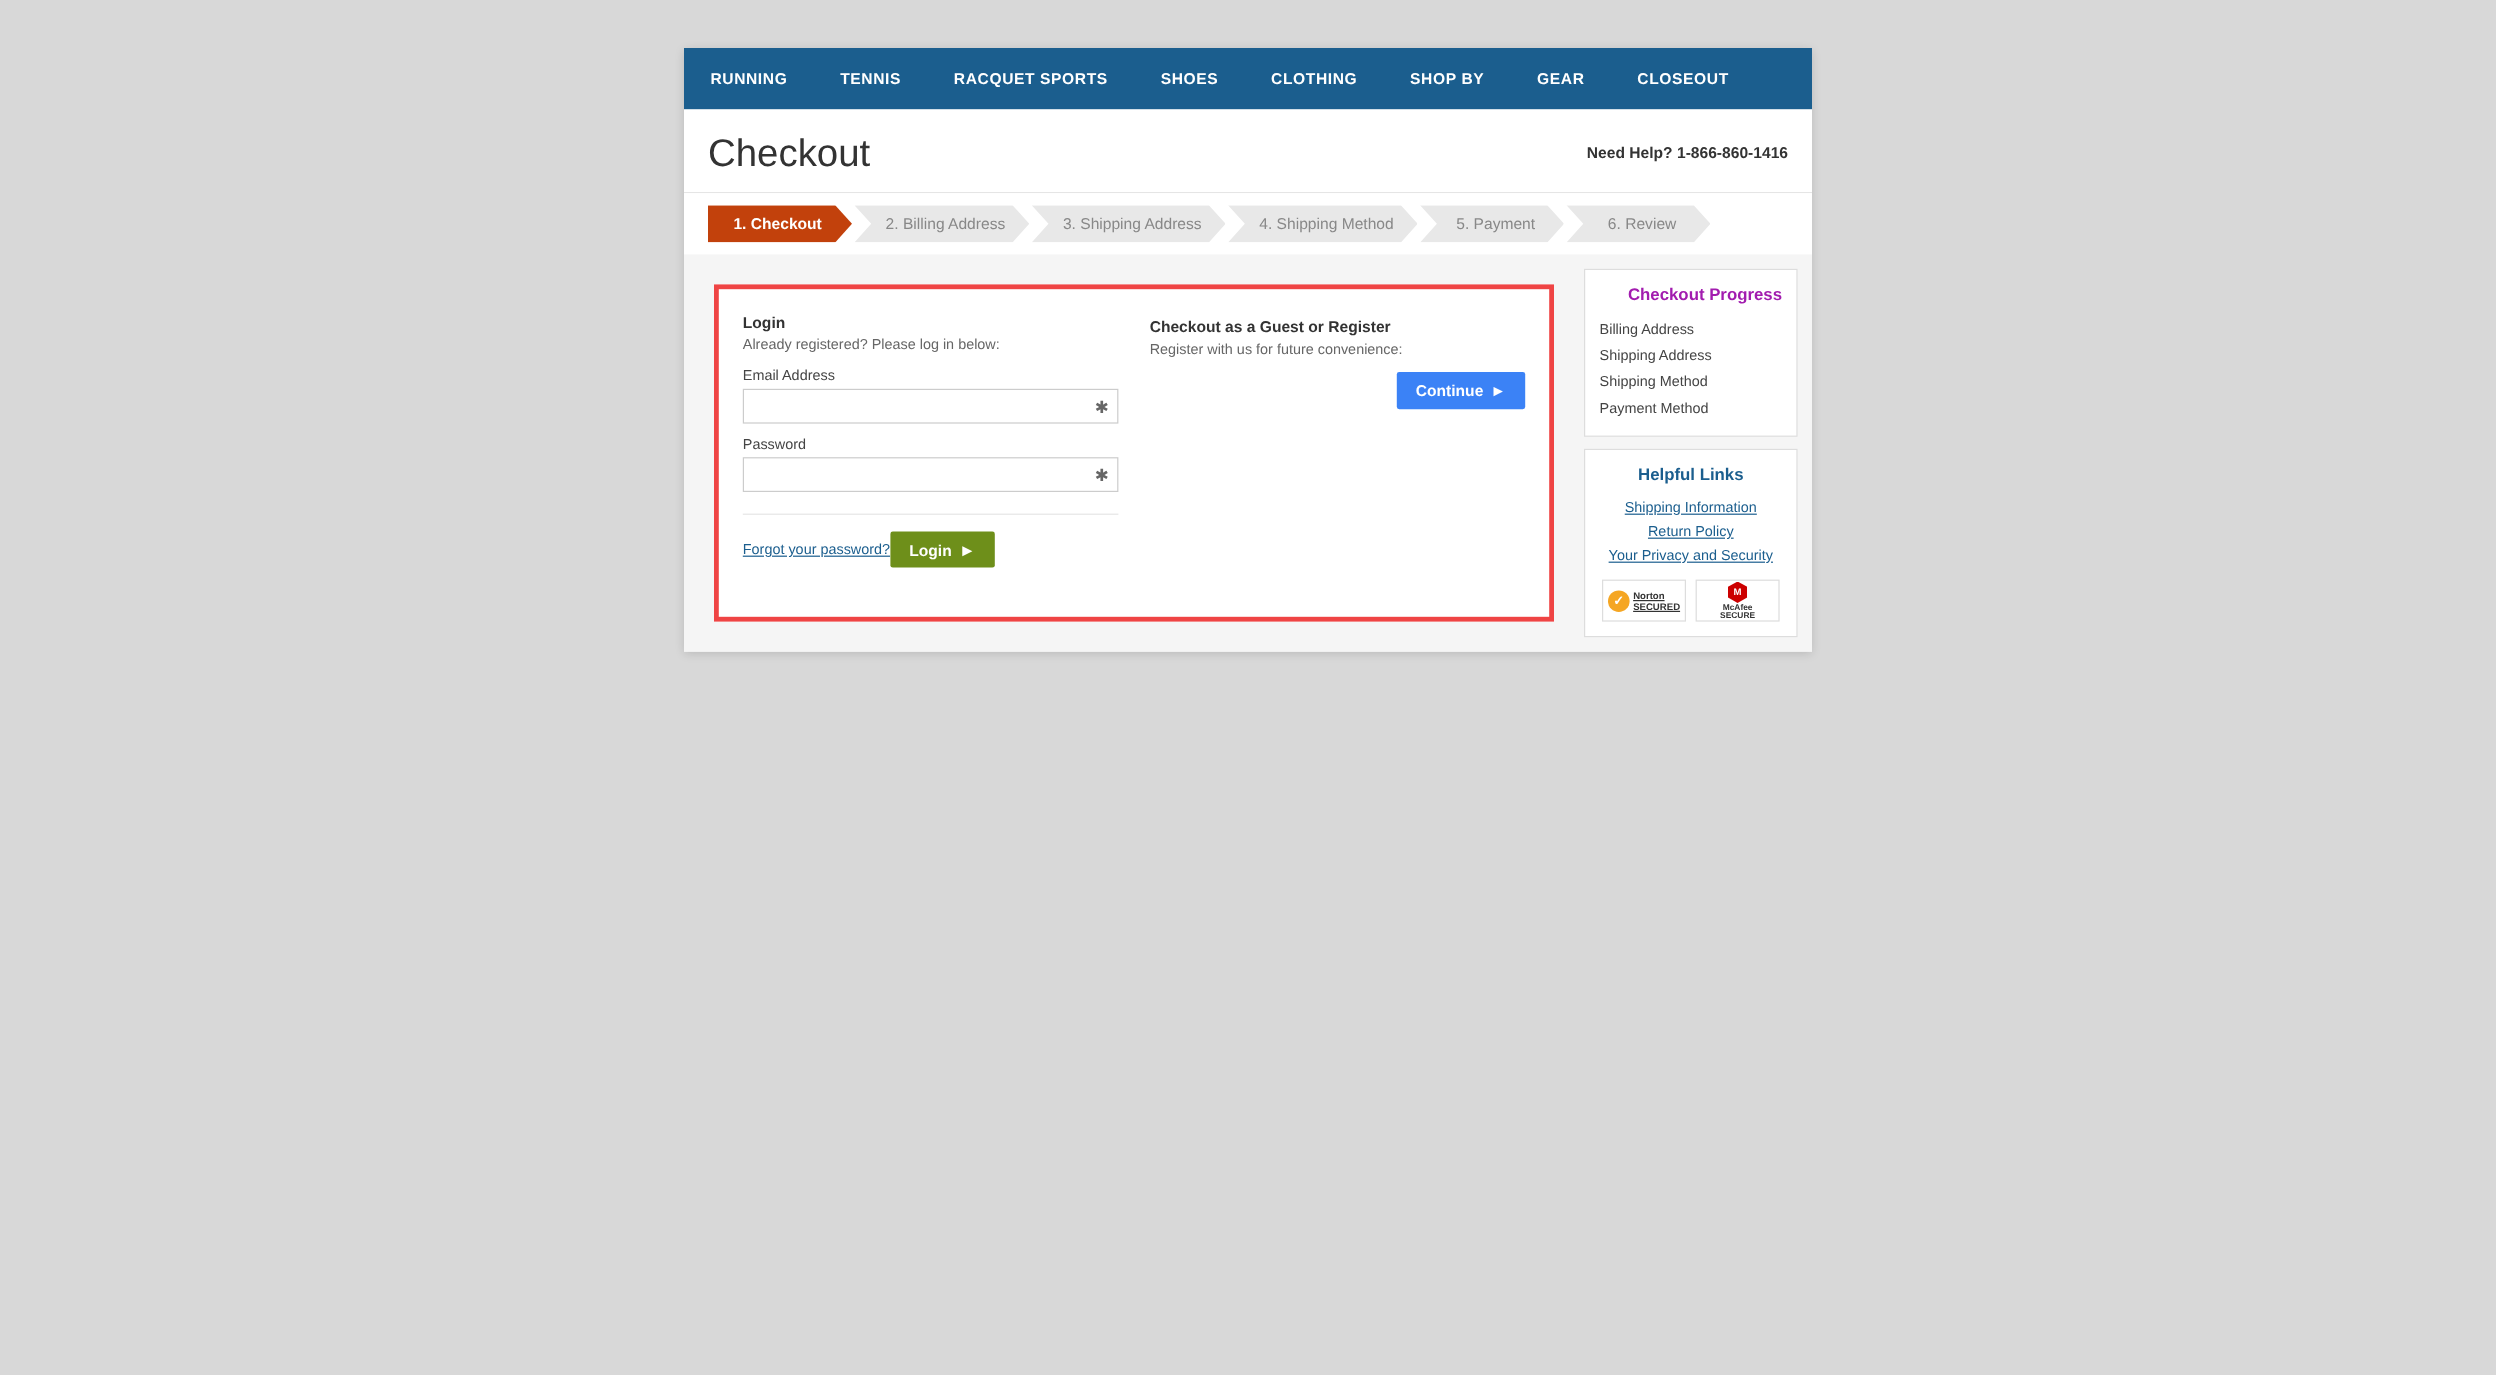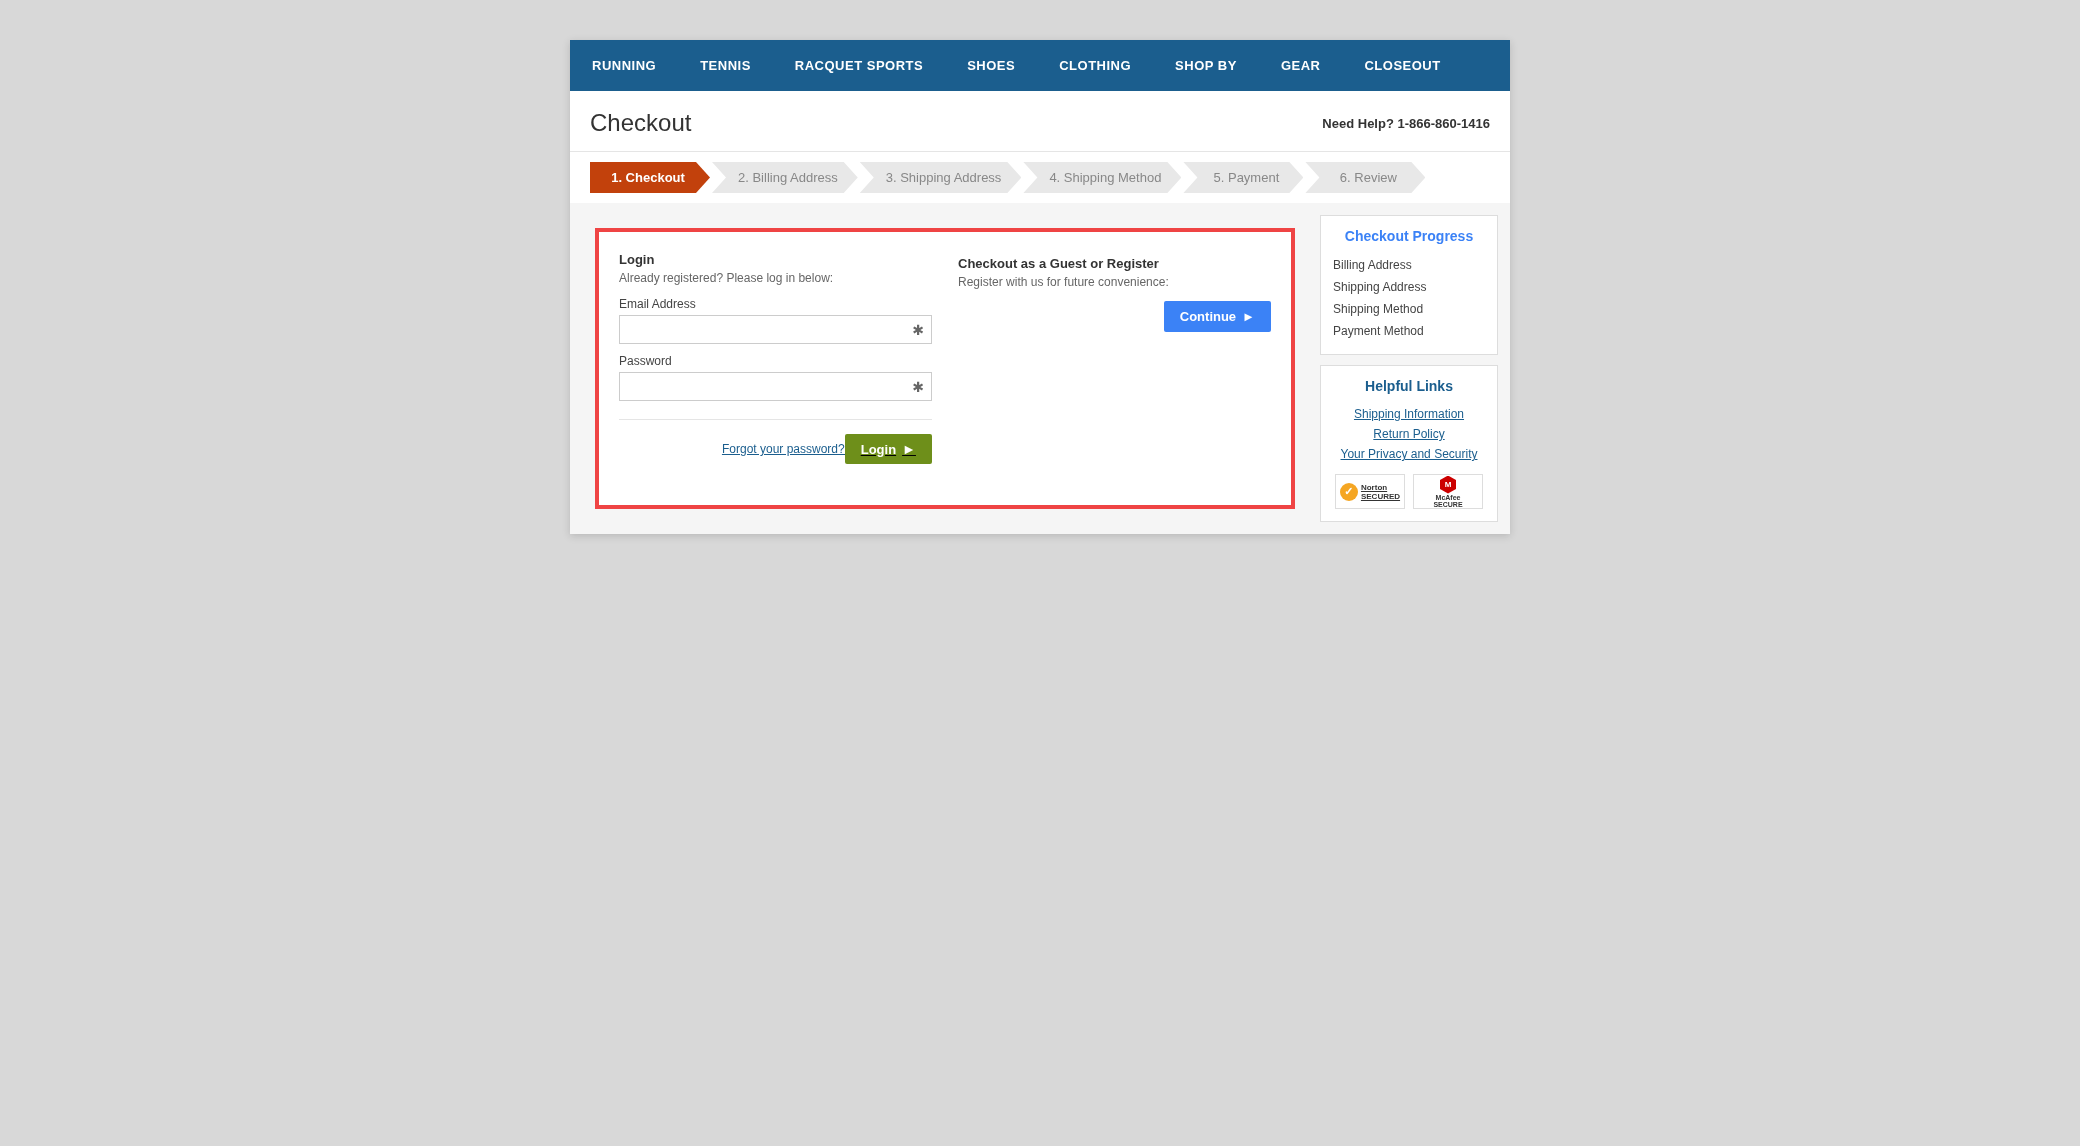--- a/index.html
+++ b/index.html
@@ -38,21 +38,21 @@
 
     
     .checkout-header {
       display: flex;
       justify-content: space-between;
       align-items: center;
       padding: 18px 20px 14px 20px;
       border-bottom: 1px solid #e5e5e5;
     }
     .checkout-title {
-      font-size: 24px;
+      font-size: 32px;
       font-weight: normal;
       color: #333;
     }
     .help-text {
       font-size: 13px;
       font-weight: bold;
       color: #333;
     }
 
     
@@ -167,22 +167,21 @@
     }
 
     .divider {
       border: none;
       border-top: 1px solid #e5e5e5;
       margin: 18px 0 14px 0;
     }
     .bottom-area {
       display: flex;
       align-items: center;
-      justify-content: flex-end;
-      text-decoration: underline;
+      justify-content: flex-start;
     }
 
     .forgot-link {
       color: #1b5e8e;
       text-decoration: underline;
       font-size: 12px;
       cursor: pointer;
     }
 
     .btn-green {
@@ -225,22 +224,22 @@
       gap: 10px;
     }
     .sidebar-box {
       background: #fff;
       border: 1px solid #ddd;
       padding: 12px;
     }
     .sidebar-box-title {
       font-size: 14px;
       font-weight: bold;
-      color: #3b82f6;
-      text-align: center;
+      color: #a21caf;
+      text-align: right;
       margin-bottom: 10px;
     }
     .sidebar-item {
       font-size: 12px;
       color: #444;
       padding: 4px 0;
       border-bottom: none;
     }
 
     .helpful-links-title {

